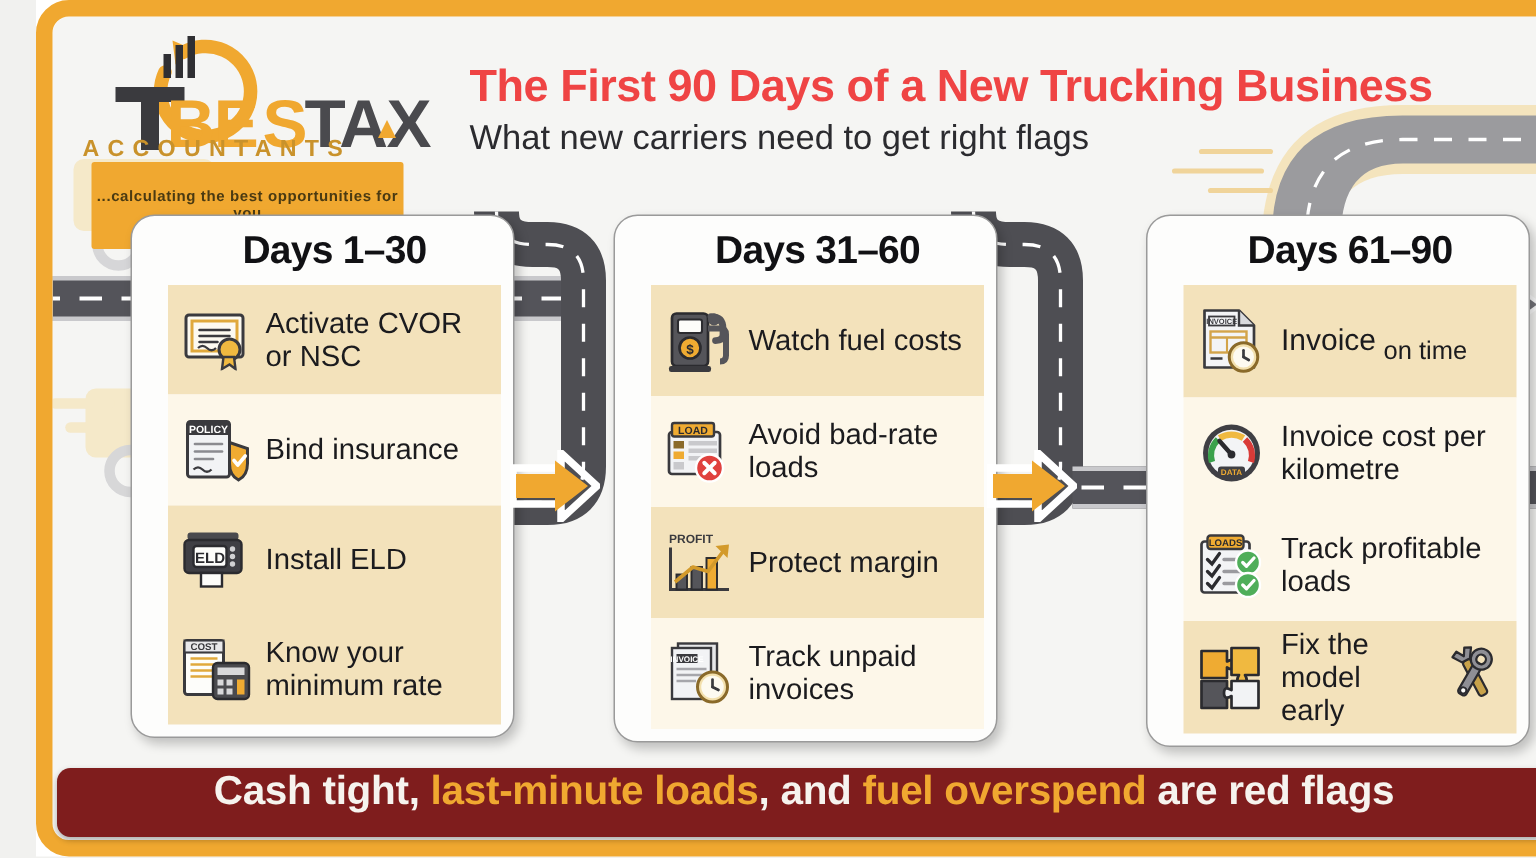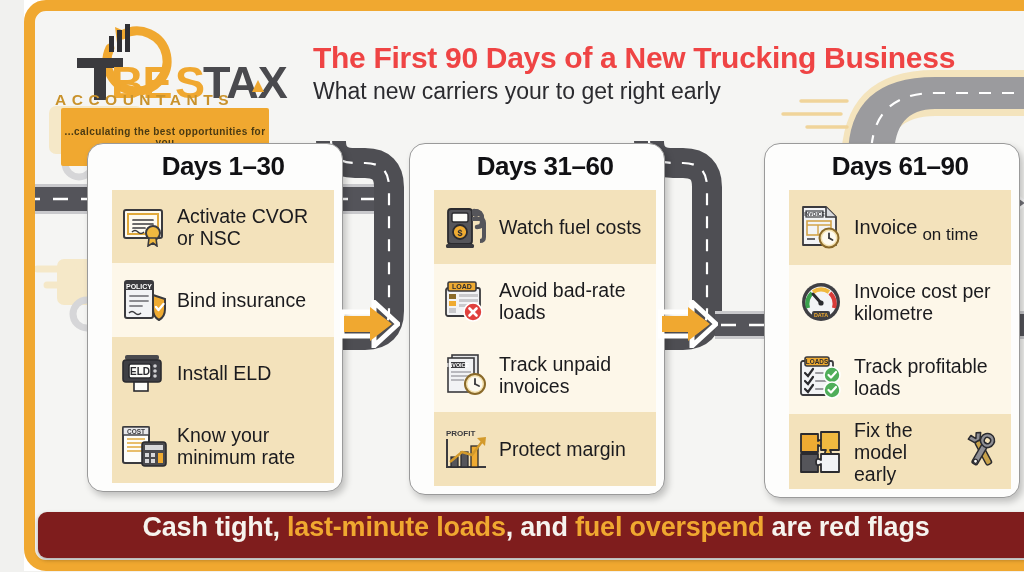--- a/index.html
+++ b/index.html
@@ -218,21 +218,21 @@
         <text x="128" y="80" font-family="'Liberation Sans',sans-serif" font-size="45" font-weight="bold" fill="#f0a830" letter-spacing="-1">S</text>
         <text x="156" y="80" font-family="'Liberation Sans',sans-serif" font-size="45" font-weight="bold" fill="#4a4a4e" letter-spacing="-1">TAX</text>
         <polygon points="205,74 211,62 217,74" fill="#f0a830"></polygon>
       </svg>
       <div style="position:absolute;left:8px;top:73px;width:236px;font-size:15.5px;letter-spacing:5.5px;color:#c9922b;font-weight:bold;">ACCOUNTANTS</div>
       <div style="position:absolute;left:14px;top:90px;width:208px;background:#f0a830;border-radius:2px;text-align:center;font-size:10px;color:#4a3a12;font-weight:bold;letter-spacing:.4px;padding:18px 0;">...calculating the best opportunities for you</div>
     </div>
 
     <div class="title-block">
       <div class="main-title">The First 90 Days of a New Trucking Business</div>
-      <div class="sub-title">What new carriers your to get right early</div>
+      <div class="sub-title">What new carriers need to get right flags</div>
     </div>
   </div>
 
   <div class="cards">
 
     <div class="card c1">
       <div class="card-title">Days 1–30</div>
       <div class="rows">
 
         <div class="row tone-a">
@@ -354,20 +354,36 @@
               <circle cx="31" cy="32" r="9" fill="#e0413e" stroke="#ffffff" stroke-width="1.6"></circle>
               <g stroke="#ffffff" stroke-width="2.6" stroke-linecap="round">
                 <line x1="27.5" y1="28.5" x2="34.5" y2="35.5"></line>
                   <line x1="34.5" y1="28.5" x2="27.5" y2="35.5"></line>
               </g>
             </svg>
           </span>
           <span class="row-txt">Avoid bad-rate loads</span>
         </div>
 
+        <div class="row tone-a">
+          <span class="row-ico">
+            <svg width="48" height="44" viewBox="0 0 48 44">
+              <text x="4" y="9" font-family="'Liberation Sans',sans-serif" font-size="8" font-weight="bold" fill="#3a3a3e">PROFIT</text>
+              <line x1="4" y1="40" x2="44" y2="40" stroke="#3a3a3e" stroke-width="2"></line>
+              <line x1="5" y1="12" x2="5" y2="40" stroke="#3a3a3e" stroke-width="2"></line>
+              <rect x="9" y="30" width="7" height="10" fill="#55555a" stroke="#2b2b2f" stroke-width="1.3"></rect>
+              <rect x="19" y="25" width="7" height="15" fill="#55555a" stroke="#2b2b2f" stroke-width="1.3"></rect>
+              <rect x="29" y="19" width="7" height="21" fill="#efab32" stroke="#2b2b2f" stroke-width="1.3"></rect>
+              <path d="M8 35 L20 25 L30 28 L42 12" fill="none" stroke="#d39a2b" stroke-width="2.4" stroke-linejoin="round"></path>
+              <path d="M35 11 L44 10 L43 19 Z" fill="#d39a2b"></path>
+            </svg>
+          </span>
+          <span class="row-txt">Protect margin</span>
+        </div>
+
         <div class="row tone-b">
           <span class="row-ico">
             <svg width="48" height="44" viewBox="0 0 48 44">
               <rect x="10" y="2" width="26" height="34" fill="#e6e7e9" stroke="#3a3a3e" stroke-width="1.6"></rect>
               <rect x="6" y="5" width="26" height="34" fill="#f2f3f5" stroke="#3a3a3e" stroke-width="1.6"></rect>
               <rect x="9" y="9" width="14" height="6" fill="#3a3a3e"></rect>
               <text x="16" y="14" text-anchor="middle" font-family="'Liberation Sans',sans-serif" font-size="5.4" font-weight="bold" fill="#ffffff">INVOICE</text>
               <g stroke="#a6a6ab" stroke-width="1.6">
                   <line x1="9" y1="19" x2="29" y2="19"></line>
                   <line x1="9" y1="23" x2="29" y2="23"></line>
@@ -377,36 +393,20 @@
               <circle cx="33" cy="31" r="7.5" fill="#fdfaf0"></circle>
               <g stroke="#3a3a3e" stroke-width="1.8" stroke-linecap="round">
                 <line x1="33" y1="31" x2="33" y2="26"></line>
                   <line x1="33" y1="31" x2="37" y2="33"></line>
               </g>
             </svg>
           </span>
           <span class="row-txt">Track unpaid invoices</span>
         </div>
 
-        <div class="row tone-a">
-          <span class="row-ico">
-            <svg width="48" height="44" viewBox="0 0 48 44">
-              <text x="4" y="9" font-family="'Liberation Sans',sans-serif" font-size="8" font-weight="bold" fill="#3a3a3e">PROFIT</text>
-              <line x1="4" y1="40" x2="44" y2="40" stroke="#3a3a3e" stroke-width="2"></line>
-              <line x1="5" y1="12" x2="5" y2="40" stroke="#3a3a3e" stroke-width="2"></line>
-              <rect x="9" y="30" width="7" height="10" fill="#55555a" stroke="#2b2b2f" stroke-width="1.3"></rect>
-              <rect x="19" y="25" width="7" height="15" fill="#55555a" stroke="#2b2b2f" stroke-width="1.3"></rect>
-              <rect x="29" y="19" width="7" height="21" fill="#efab32" stroke="#2b2b2f" stroke-width="1.3"></rect>
-              <path d="M8 35 L20 25 L30 28 L42 12" fill="none" stroke="#d39a2b" stroke-width="2.4" stroke-linejoin="round"></path>
-              <path d="M35 11 L44 10 L43 19 Z" fill="#d39a2b"></path>
-            </svg>
-          </span>
-          <span class="row-txt">Protect margin</span>
-        </div>
-
       </div>
     </div>
 
     <div class="card c3">
       <div class="card-title">Days 61–90</div>
       <div class="rows">
 
         <div class="row tone-a">
           <span class="row-ico">
             <svg width="46" height="44" viewBox="0 0 46 44">

